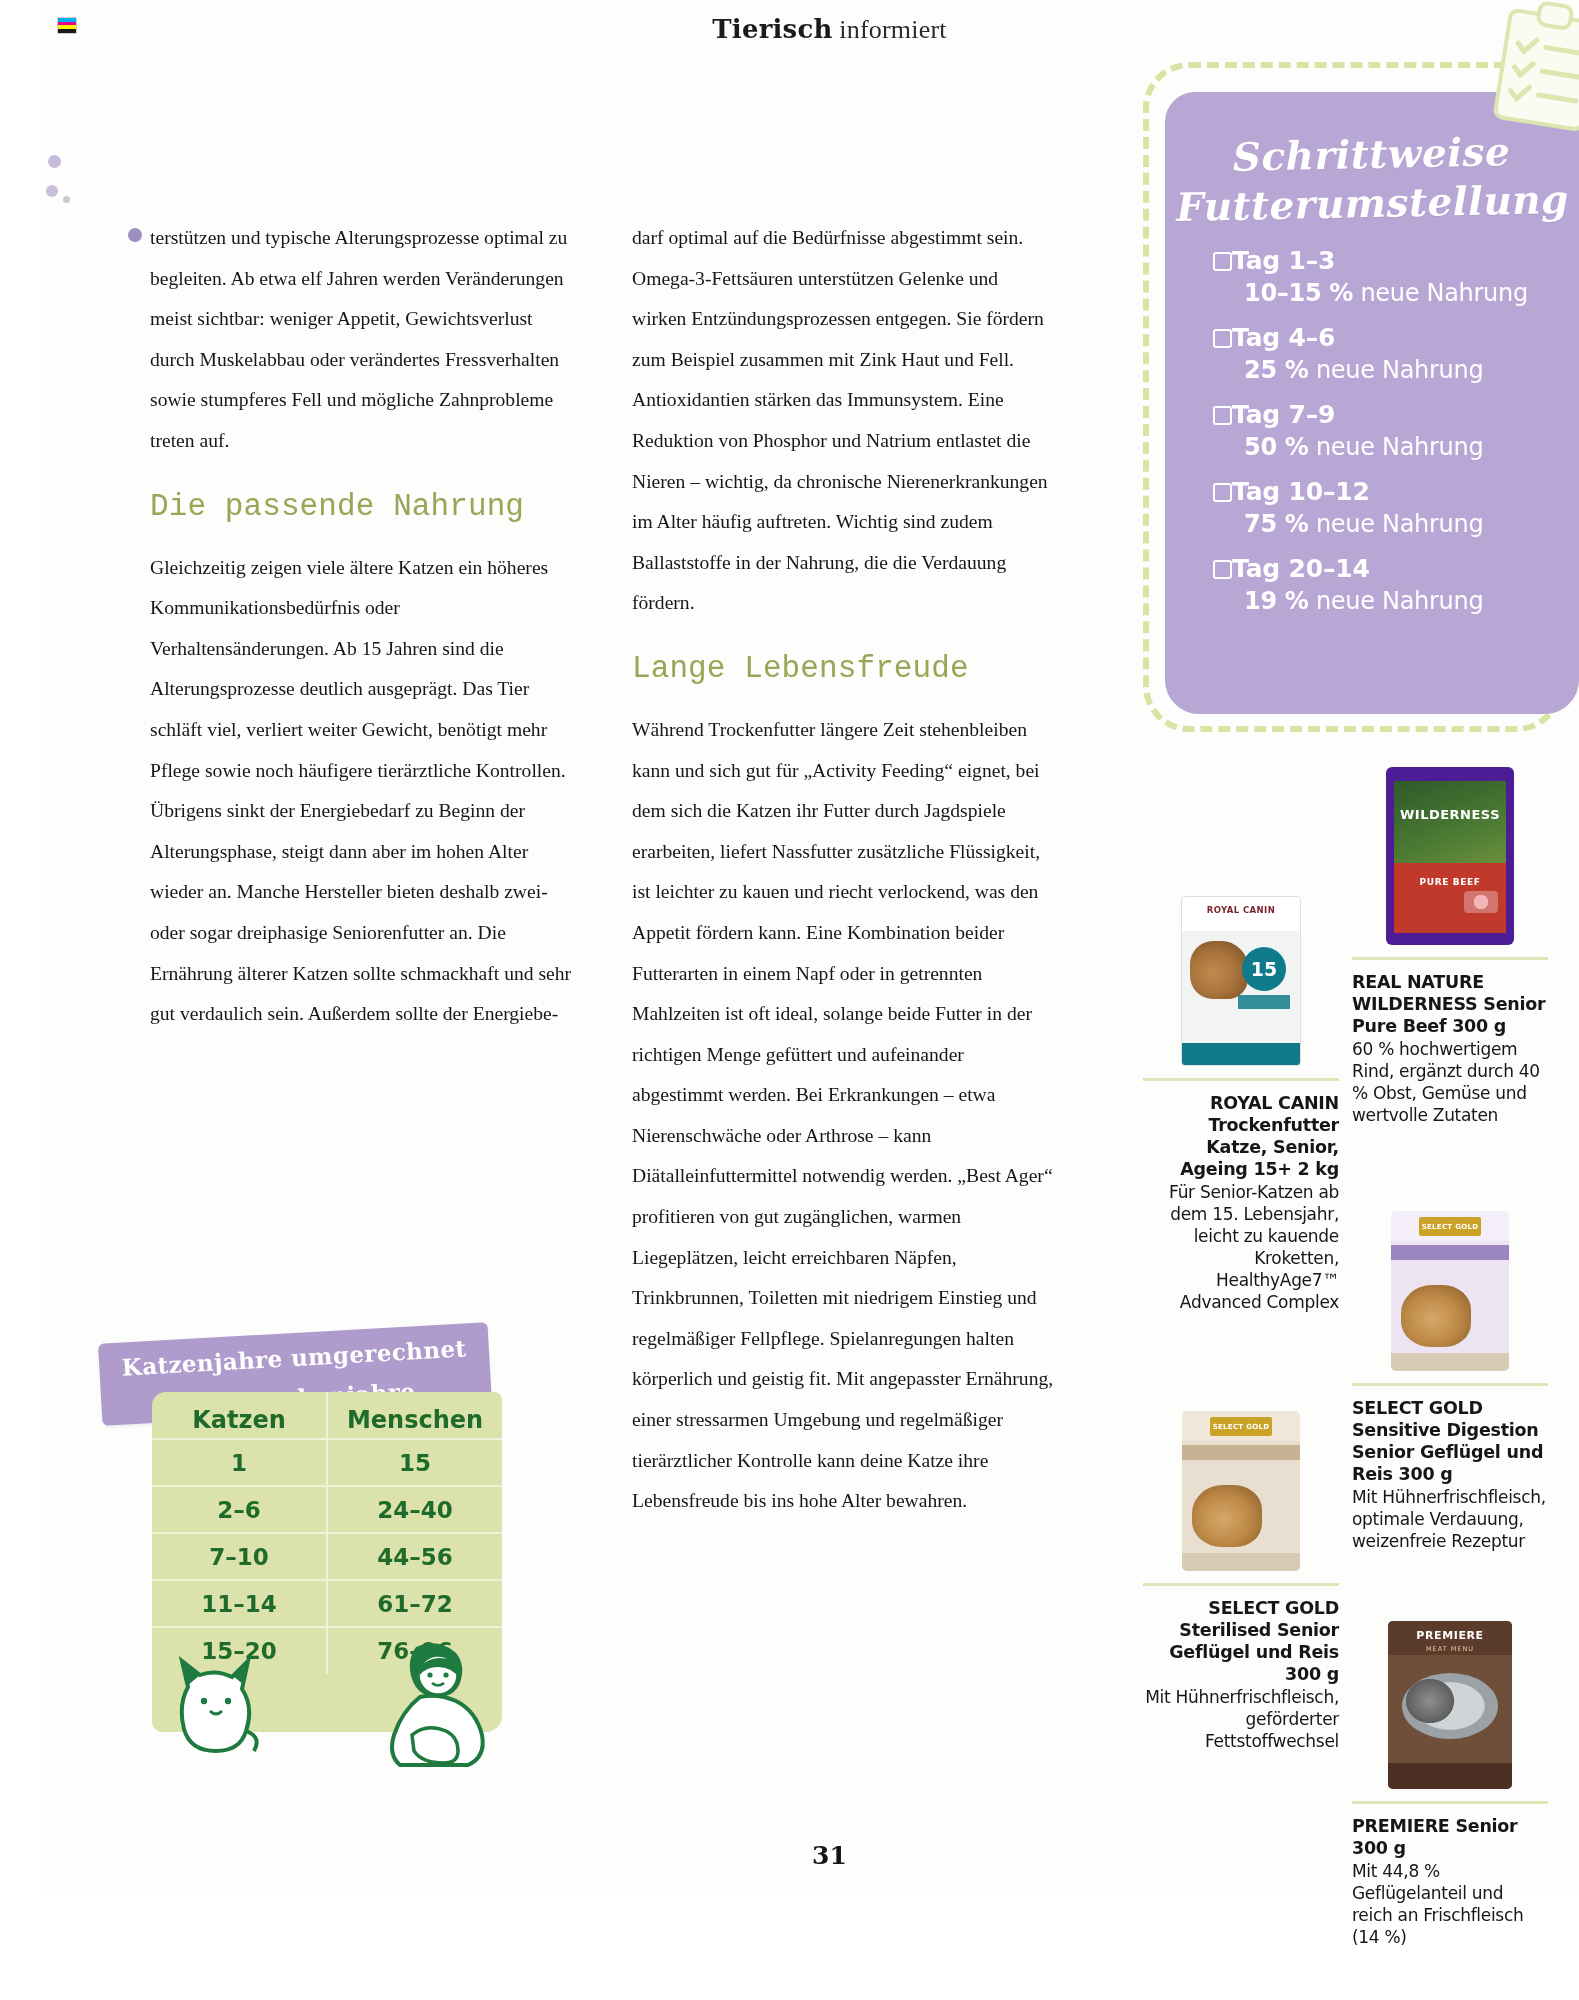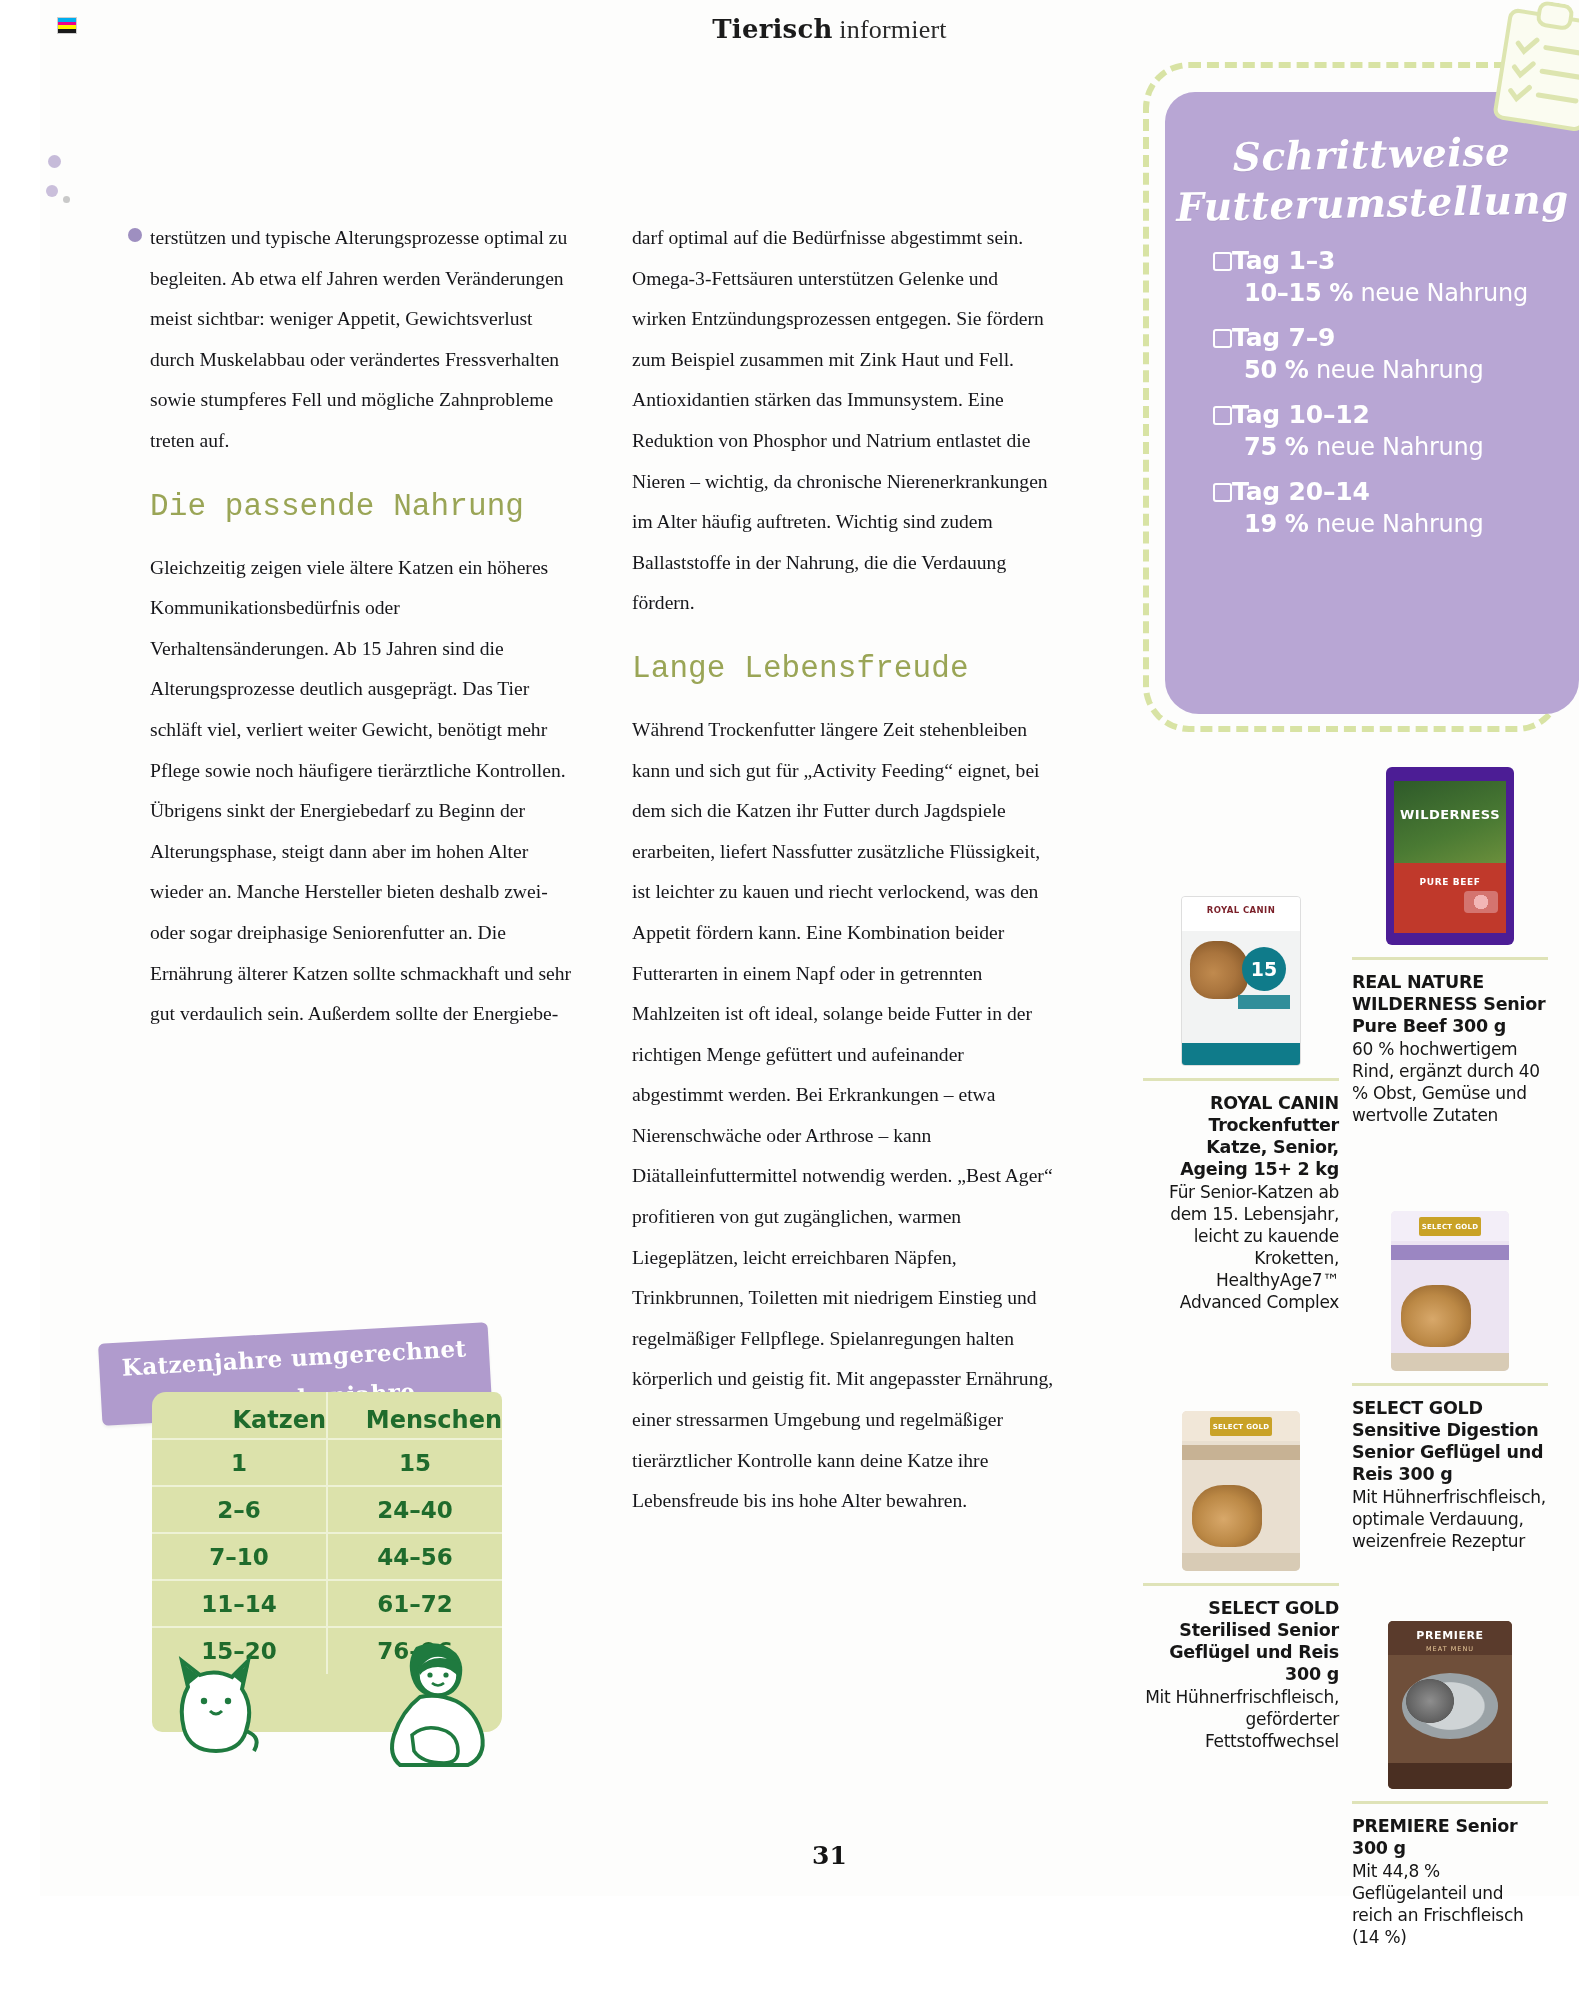--- a/index.html
+++ b/index.html
@@ -149,21 +149,21 @@
     border-radius: 14px 8px 16px 10px;
   }
   .ty-table { width: 100%; border-collapse: collapse; }
   .ty-table th, .ty-table td {
     text-align: center;
     font-family: "DejaVu Sans", sans-serif;
     color: #1f6b2c;
     height: 47px;
     width: 50%;
   }
-  .ty-table th { font-weight: bold; font-size: 24px; padding-top: 10px; text-align: right; }
+  .ty-table th { font-weight: bold; font-size: 24px; padding-top: 10px; }
   .ty-table td { font-weight: bold; font-size: 23px; }
   .ty-table tbody tr { border-top: 2px solid #eef2d6; }
   .ty-table th:first-child, .ty-table td:first-child { border-right: 2px solid #eef2d6; }
   .ty-cat { position: absolute; left: 68px; top: 332px; width: 92px; height: 110px; }
   .ty-woman { position: absolute; left: 258px; top: 318px; width: 148px; height: 148px; }
 
   
   .prod {
     position: absolute;
     font-family: "DejaVu Sans", sans-serif;
@@ -325,20 +325,27 @@
         <div>Schrittweise</div>
         <div>Futterumstellung</div>
       </div>
       <div class="chk-list" id="chk-list">
           <div class="chk-item">
             <div class="chk-row">
               <div class="chk-box"></div>
               <div class="chk-day">Tag 1–3</div>
             </div>
             <div class="chk-amt"><b>10–15 %</b> neue Nahrung</div>
+          </div>
+          <div class="chk-item">
+            <div class="chk-row">
+              <div class="chk-box"></div>
+              <div class="chk-day">Tag 4–6</div>
+            </div>
+            <div class="chk-amt"><b>25 %</b> neue Nahrung</div>
           </div>
           <div class="chk-item">
             <div class="chk-row">
               <div class="chk-box"></div>
               <div class="chk-day">Tag 7–9</div>
             </div>
             <div class="chk-amt"><b>50 %</b> neue Nahrung</div>
           </div>
           <div class="chk-item">
             <div class="chk-row">

